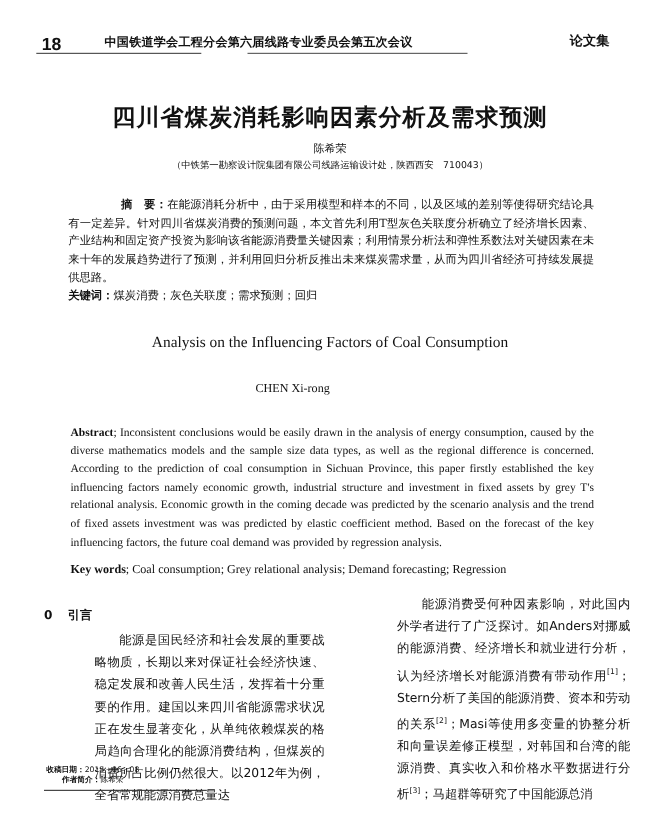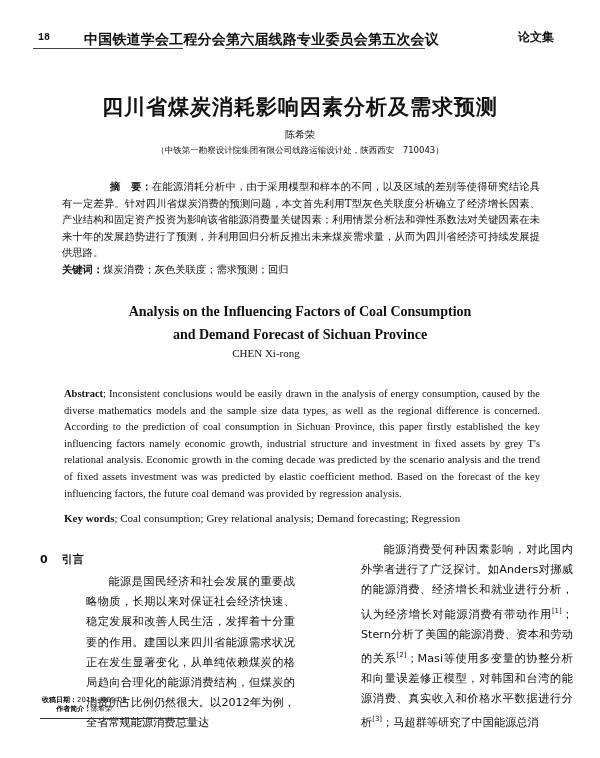--- a/index.html
+++ b/index.html
@@ -2,36 +2,36 @@
 <html><head>
 <meta charset="utf-8">
 <style>
   html, body { margin: 0; padding: 0; background: #ffffff; }
   body {
     width: 600px; height: 758px; position: relative; overflow: hidden;
     font-family: "DejaVu Serif", serif; color: #111;
   }
   .abs { position: absolute; }
   
-  .hdr-page { left: 38px; top: 32px; font-size: 10px; font-family: Liberation Mono, monospace; font-weight: bold; }
-  .hdr-conf { left: 84px; top: 31px; font-size: 14px; font-family: "DejaVu Sans", sans-serif; font-weight: bold; letter-spacing: 0.2px; }
+  .hdr-page { left: 38px; top: 32px; font-size: 16px; font-family: Liberation Sans, sans-serif; font-weight: bold; }
+  .hdr-conf { left: 95px; top: 31px; font-size: 11px; font-family: "DejaVu Sans", sans-serif; font-weight: bold; letter-spacing: 0.2px; }
   .hdr-tag { right: 46px; top: 29px; font-size: 12px; font-family: "DejaVu Sans", sans-serif; font-weight: bold; }
   .hdr-rule1 { left: 33px; top: 48px; width: 150px; border-top: 1px solid #444; }
   .hdr-rule2 { left: 225px; top: 48px; width: 200px; border-top: 1px solid #555; }
   
   .title-cn { left: 0; width: 600px; top: 93px; text-align: center; font-size: 21px; font-weight: bold; letter-spacing: 1px; font-family: "DejaVu Serif", serif; }
   .author-cn { left: 0; width: 600px; top: 128px; text-align: center; font-size: 10px; }
   .affil-cn { left: 0; width: 600px; top: 145px; text-align: center; font-size: 8.5px; font-family: "DejaVu Sans", sans-serif; }
   
   .cn-abs { left: 62px; top: 178px; width: 478px; font-size: 10.3px; line-height: 16.6px; text-align: justify; }
   .cn-abs .lbl { font-weight: bold; font-family: "DejaVu Sans", sans-serif; padding-left: 48px; }
   .cn-kw { left: 62px; top: 261px; width: 478px; font-size: 10.3px; line-height: 16.6px; }
   .cn-kw .lbl { font-weight: bold; font-family: Liberation Sans, sans-serif; text-align: center; }
   
-  .title-en { left: 0; width: 600px; top: 300px; text-align: center; font-size: 14px; font-weight: bold; line-height: 23px; font-family: "Liberation Serif", serif; }
+  .title-en { left: 0; width: 600px; top: 300px; text-align: center; font-size: 14px; font-weight: normal; line-height: 23px; font-family: "Liberation Serif", serif; }
   .author-en { left: 0; width: 532px; top: 347px; text-align: center; font-size: 11px; font-family: "Liberation Serif", serif; }
   .en-abs { left: 64px; top: 386px; width: 476px; font-size: 10.5px; line-height: 16.6px; text-align: justify; font-family: "Liberation Serif", serif; }
   .en-abs .lbl { font-weight: bold; }
   .en-kw { left: 64px; top: 512px; width: 476px; font-size: 11px; font-family: "Liberation Serif", serif; }
   .en-kw .lbl { font-weight: bold; }
   
   .sec-head { left: 40px; top: 552px; font-size: 11px; font-family: "DejaVu Sans", sans-serif; font-weight: bold; }
   .sec-head .num { margin-right: 14px; }
   .col-left { left: 40px; top: 572px; width: 255px; font-size: 11.2px; line-height: 20.2px; text-align: justify; font-family: "DejaVu Sans", sans-serif; }
   .col-right { left: 315px; top: 540px; width: 258px; font-size: 11.2px; line-height: 20.2px; text-align: justify; font-family: "DejaVu Sans", sans-serif; }
@@ -57,21 +57,20 @@
 
 <div class="abs cn-abs">
   <span class="lbl">摘　要：</span><span>在能源消耗分析中，由于采用模型和样本的不同，以及区域的差别等使得研究结论具有一定差异。针对四川省煤炭消费的预测问题，本文首先利用T型灰色关联度分析确立了经济增长因素、产业结构和固定资产投资为影响该省能源消费量关键因素；利用情景分析法和弹性系数法对关键因素在未来十年的发展趋势进行了预测，并利用回归分析反推出未来煤炭需求量，从而为四川省经济可持续发展提供思路。</span>
 </div>
 <div class="abs cn-kw">
   <span class="lbl">关键词：</span><span>煤炭消费；灰色关联度；需求预测；回归</span>
 </div>
 
 <div class="abs title-en">
   <div>Analysis on the Influencing Factors of Coal Consumption</div>
-  <div>and Demand Forecast of Sichuan Province</div>
 </div>
 <div class="abs author-en">CHEN Xi-rong</div>
 
 <div class="abs en-abs">
   <span class="lbl">Abstract</span><span>; Inconsistent conclusions would be easily drawn in the analysis of energy consumption, caused by the diverse mathematics models and the sample size data types, as well as the regional difference is concerned. According to the prediction of coal consumption in Sichuan Province, this paper firstly established the key influencing factors namely economic growth, industrial structure and investment in fixed assets by grey T's relational analysis. Economic growth in the coming decade was predicted by the scenario analysis and the trend of fixed assets investment was was predicted by elastic coefficient method. Based on the forecast of the key influencing factors, the future coal demand was provided by regression analysis.</span>
 </div>
 <div class="abs en-kw">
   <span class="lbl">Key words</span><span>; Coal consumption; Grey relational analysis; Demand forecasting; Regression</span>
 </div>
 

